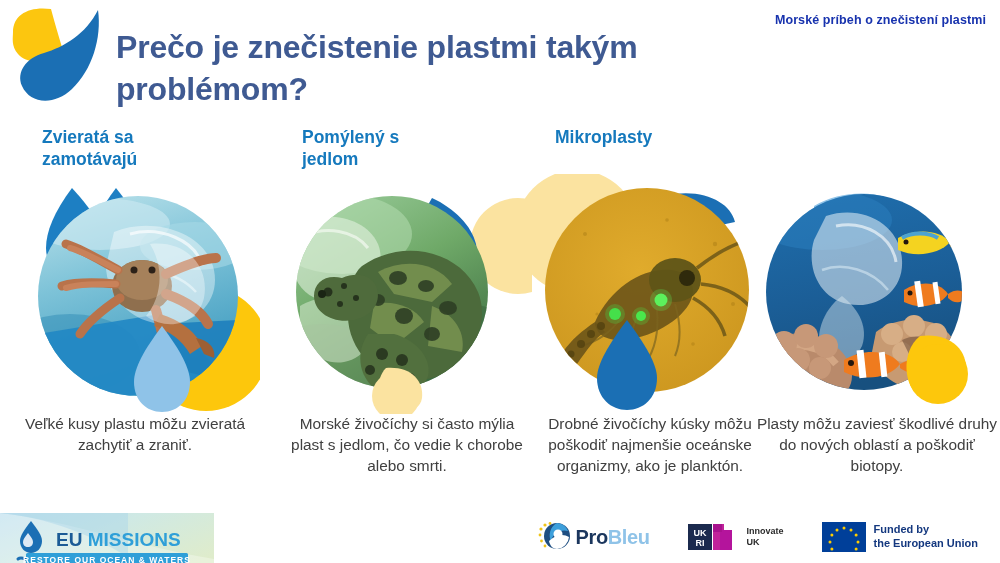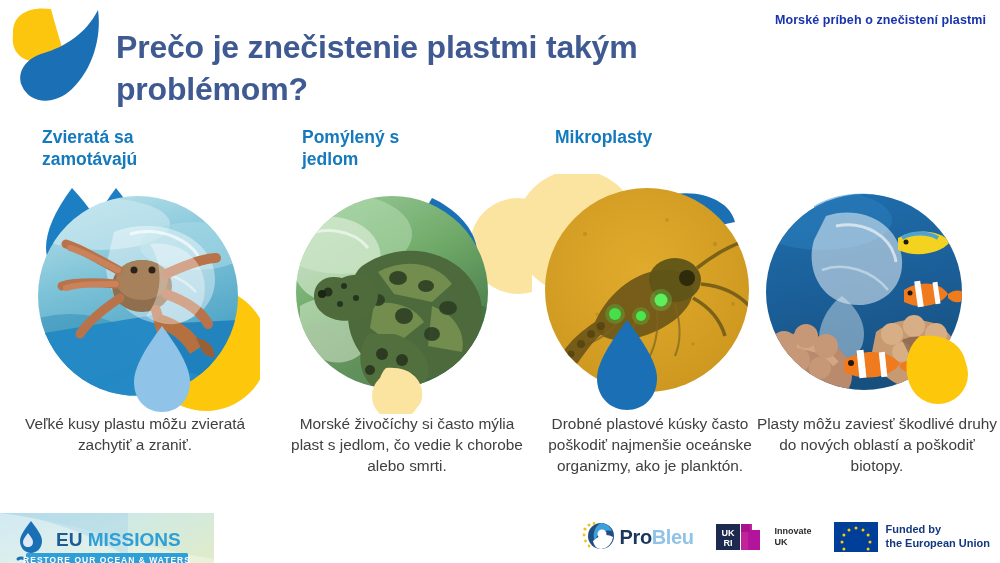--- a/index.html
+++ b/index.html
@@ -53,22 +53,22 @@
   }
   .col.c0 .caption{top:288px;}
 
   
   .eu-missions{
     position:absolute;left:0;bottom:0;width:214px;height:50px;overflow:hidden;
   }
   .eu-missions svg{display:block;}
 
   .footer-logos{
-    position:absolute;right:10px;bottom:6px;height:40px;
-    display:flex;align-items:center;gap:22px;
+    position:absolute;right:22px;bottom:6px;height:40px;
+    display:flex;align-items:center;gap:38px;
   }
   .logo{display:flex;align-items:center;}
 
   .probleu{gap:5px;}
   .probleu .pb-text{font-size:20px;font-weight:bold;letter-spacing:-.4px;}
   .probleu .pb-pro{color:#1b365d;}
   .probleu .pb-bleu{color:#8fc3e8;}
 
   .ukri{gap:7px;}
   .ukri .ukri-text{font-size:9px;font-weight:bold;color:#2b2b2b;line-height:1.22;}
@@ -316,21 +316,21 @@
             <circle cx="90" cy="140" r="10" fill="#46e04a" opacity=".28"></circle>
             <circle cx="116" cy="142" r="5" fill="#4ae84d"></circle>
             <circle cx="116" cy="142" r="9" fill="#4ae84d" opacity=".25"></circle>
             <circle cx="136" cy="126" r="6.5" fill="#5cf05c"></circle>
             <circle cx="136" cy="126" r="11" fill="#5cf05c" opacity=".26"></circle>
           </g>
 
           <path d="M102 168 C120 192 132 212 132 226 C132 246 118 258 102 258 C86 258 72 246 72 226 C72 212 84 192 102 168 Z" fill="#1b6fb4" transform="translate(0,-22)"></path>
         </svg>
       </div>
-      <div class="caption">Drobné plastové kúsky často poškodiť najmenšie oceánske organizmy, ako je planktón.</div>
+      <div class="caption">Drobné živočíchy kúsky môžu poškodiť najmenšie oceánske organizmy, ako je planktón.</div>
     </div>
 
     <div class="col c3">
       <div class="art-wrap">
         <svg width="250" height="240" viewBox="0 0 250 240">
           <defs>
             <clipPath id="c4simple">
                 <circle cx="112" cy="118" r="98"></circle>
               </clipPath>
             <linearGradient id="reefWater" x1="0" y1="0" x2="0.2" y2="1">

